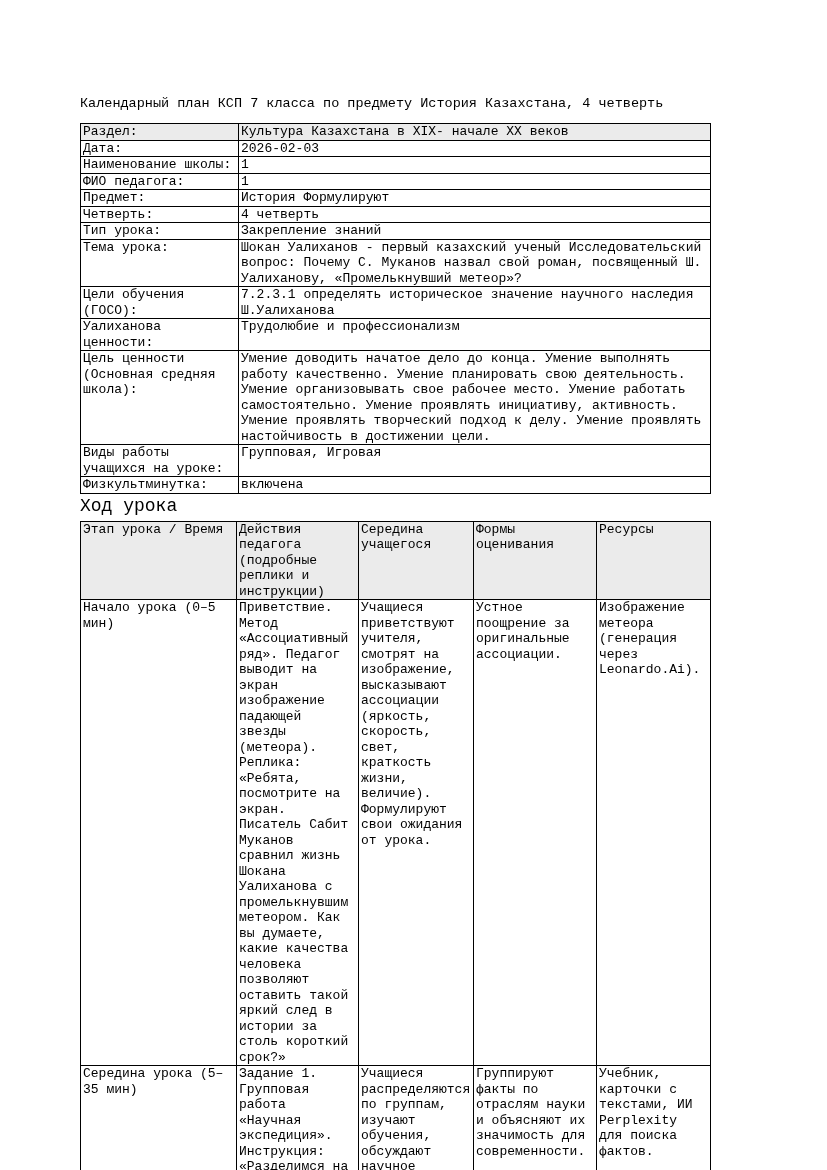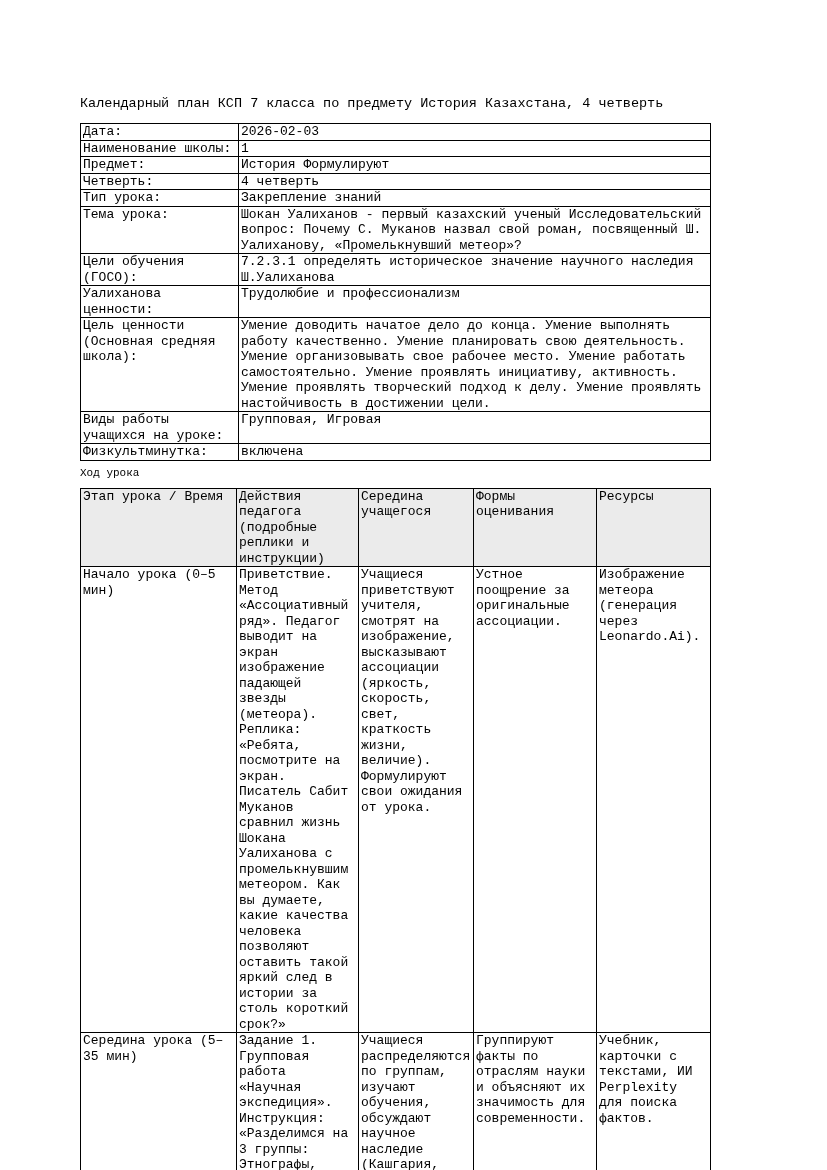--- a/index.html
+++ b/index.html
@@ -33,44 +33,52 @@
   td, th {
     border: 1px solid #000;
     padding: 0 2px;
     vertical-align: top;
     text-align: left;
     font-weight: normal;
     overflow-wrap: break-word;
   }
   tr.hl td, thead th { background: #ebebeb; }
   .section-heading {
-    font-size: 11px;
+    font-size: 18px;
     line-height: 16px;
     margin: 4px 0 7px 0;
   }
 </style>
 </head>
 <body>
 
 <div class="page-content">
 
   <p class="doc-title">Календарный план КСП 7 класса по предмету История Казахстана, 4 четверть</p>
 
   <table>
     <colgroup>
       <col style="width:158px">
       <col style="width:472px">
     </colgroup>
     <tbody>
+        <tr class="hl">
+          <td>Раздел:</td>
+          <td>Культура Казахстана в XIX- начале  XX веков</td>
+        </tr>
         <tr>
           <td>Дата:</td>
           <td>2026-02-03</td>
         </tr>
         <tr>
           <td>Наименование школы:</td>
+          <td>1</td>
+        </tr>
+        <tr>
+          <td>ФИО педагога:</td>
           <td>1</td>
         </tr>
         <tr>
           <td>Предмет:</td>
           <td>История Формулируют</td>
         </tr>
         <tr>
           <td>Четверть:</td>
           <td>4 четверть</td>
         </tr>

